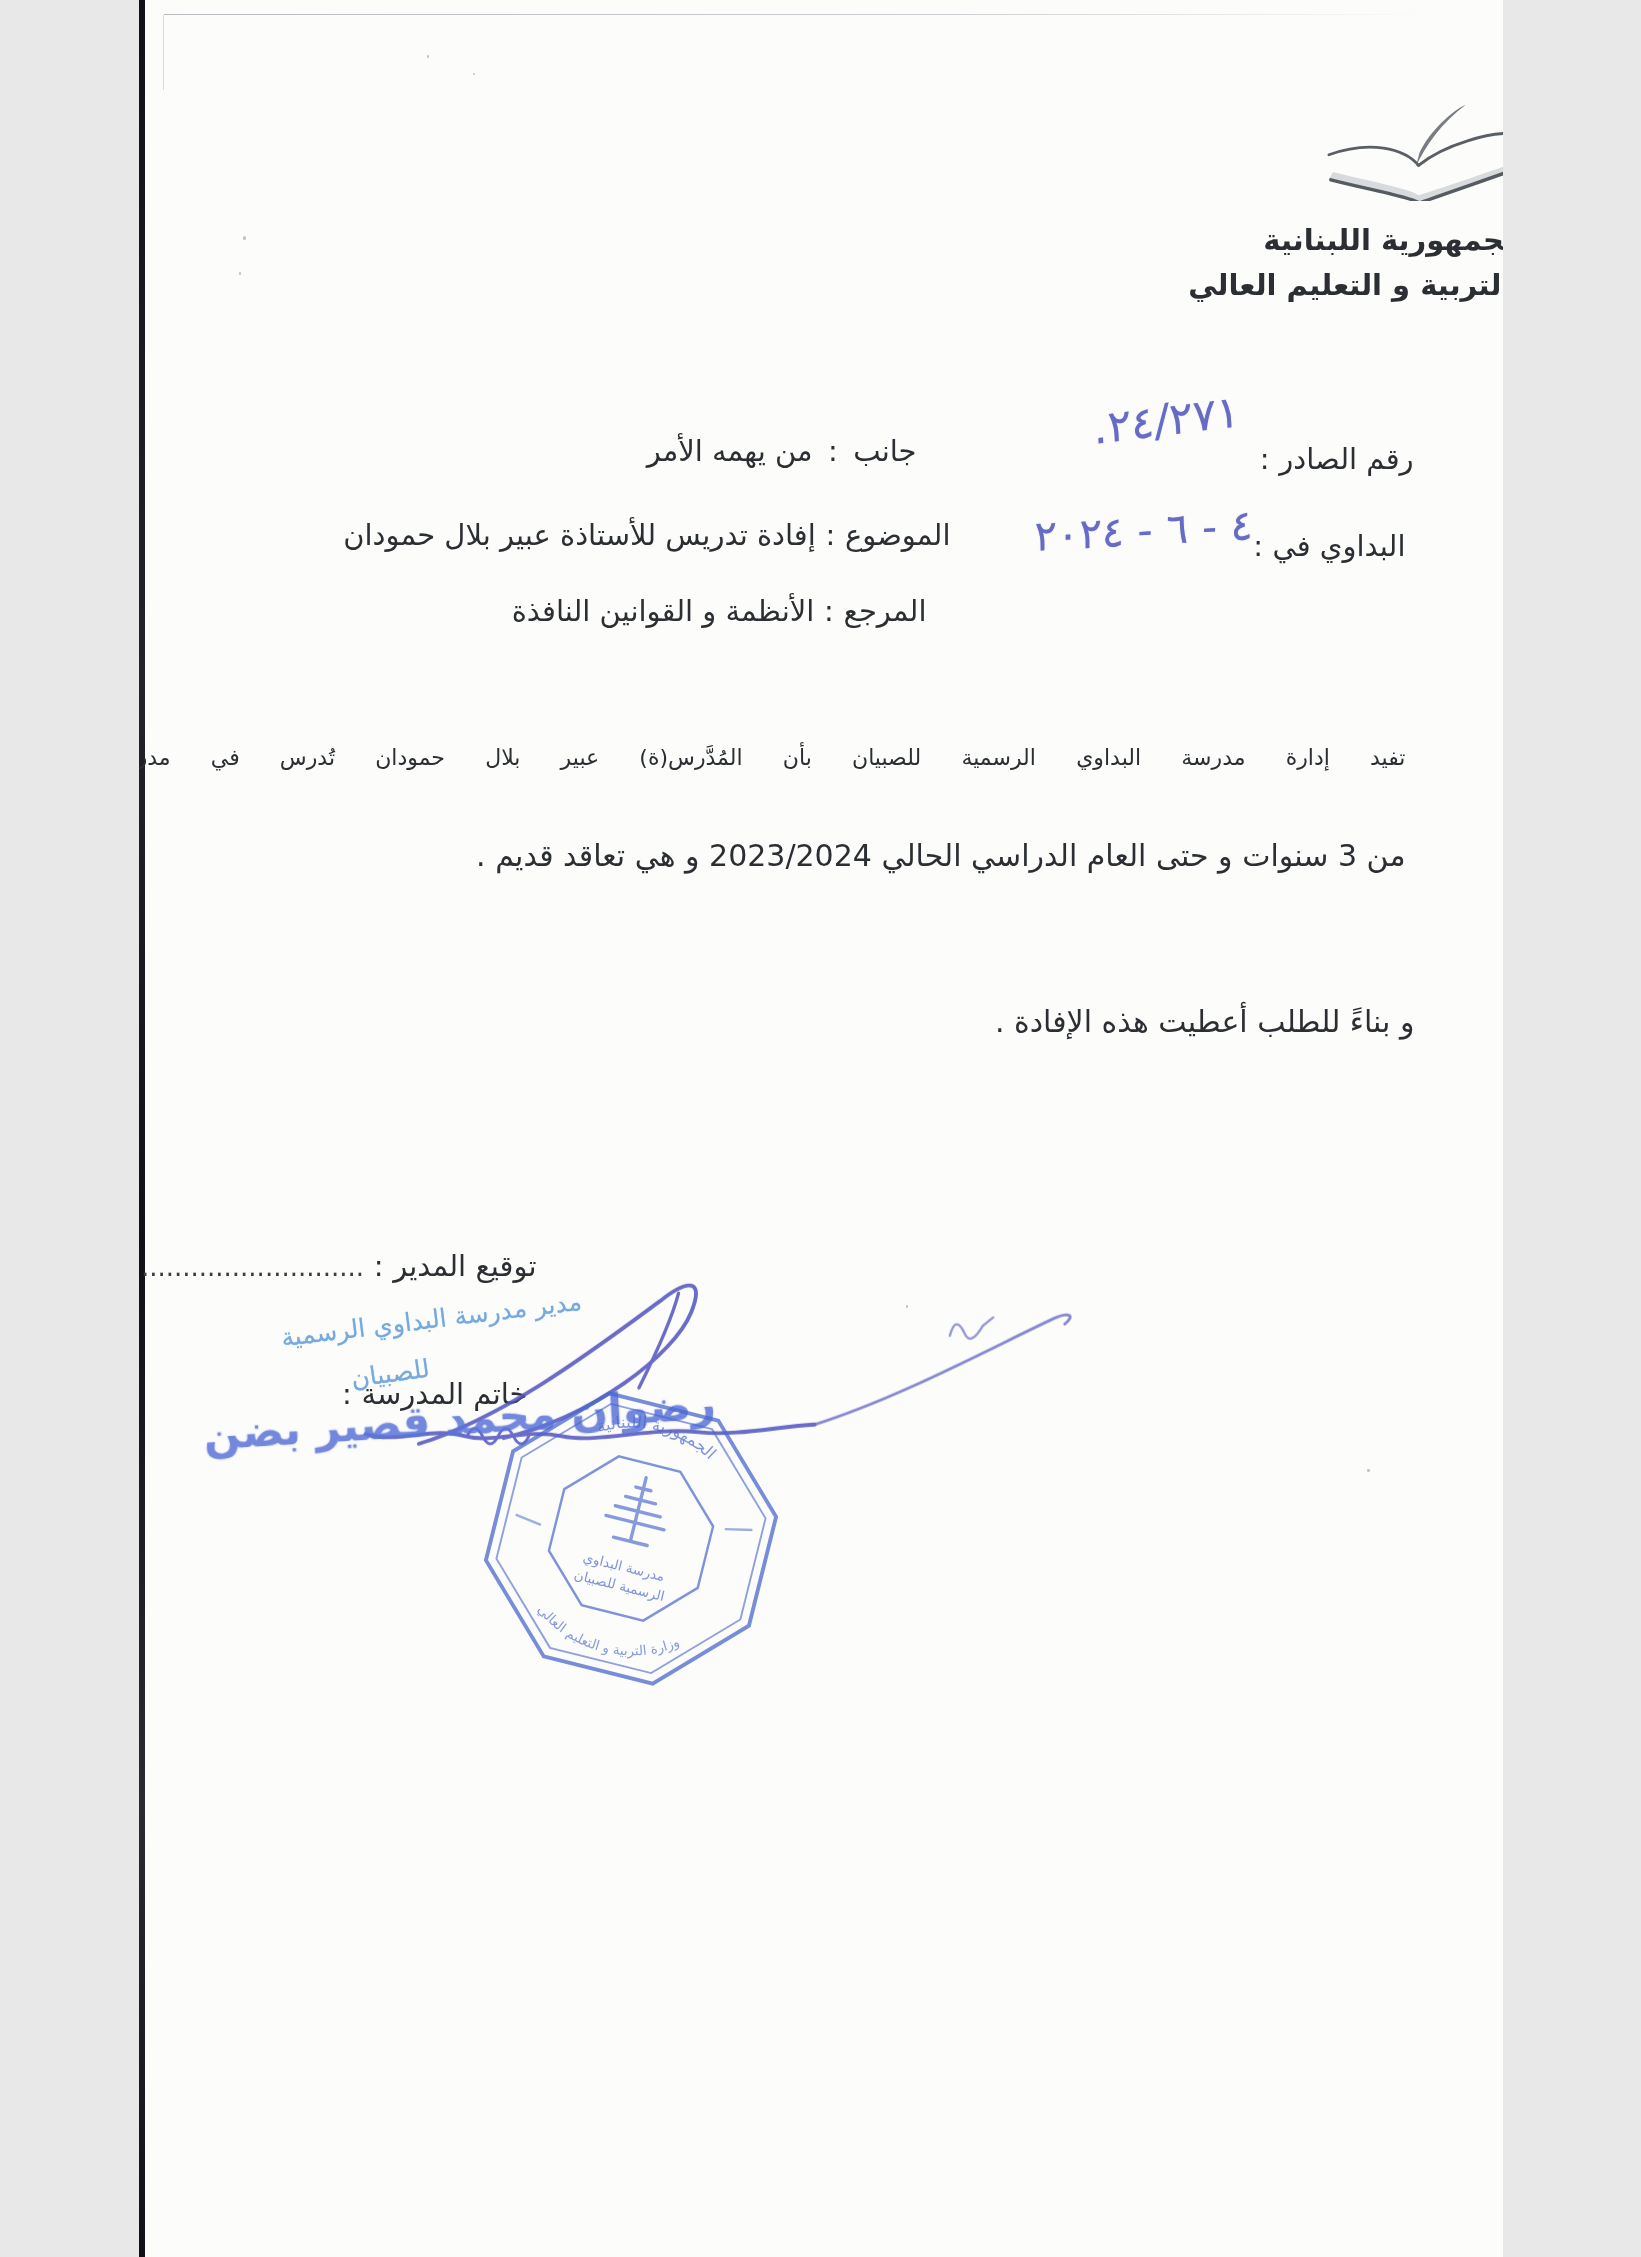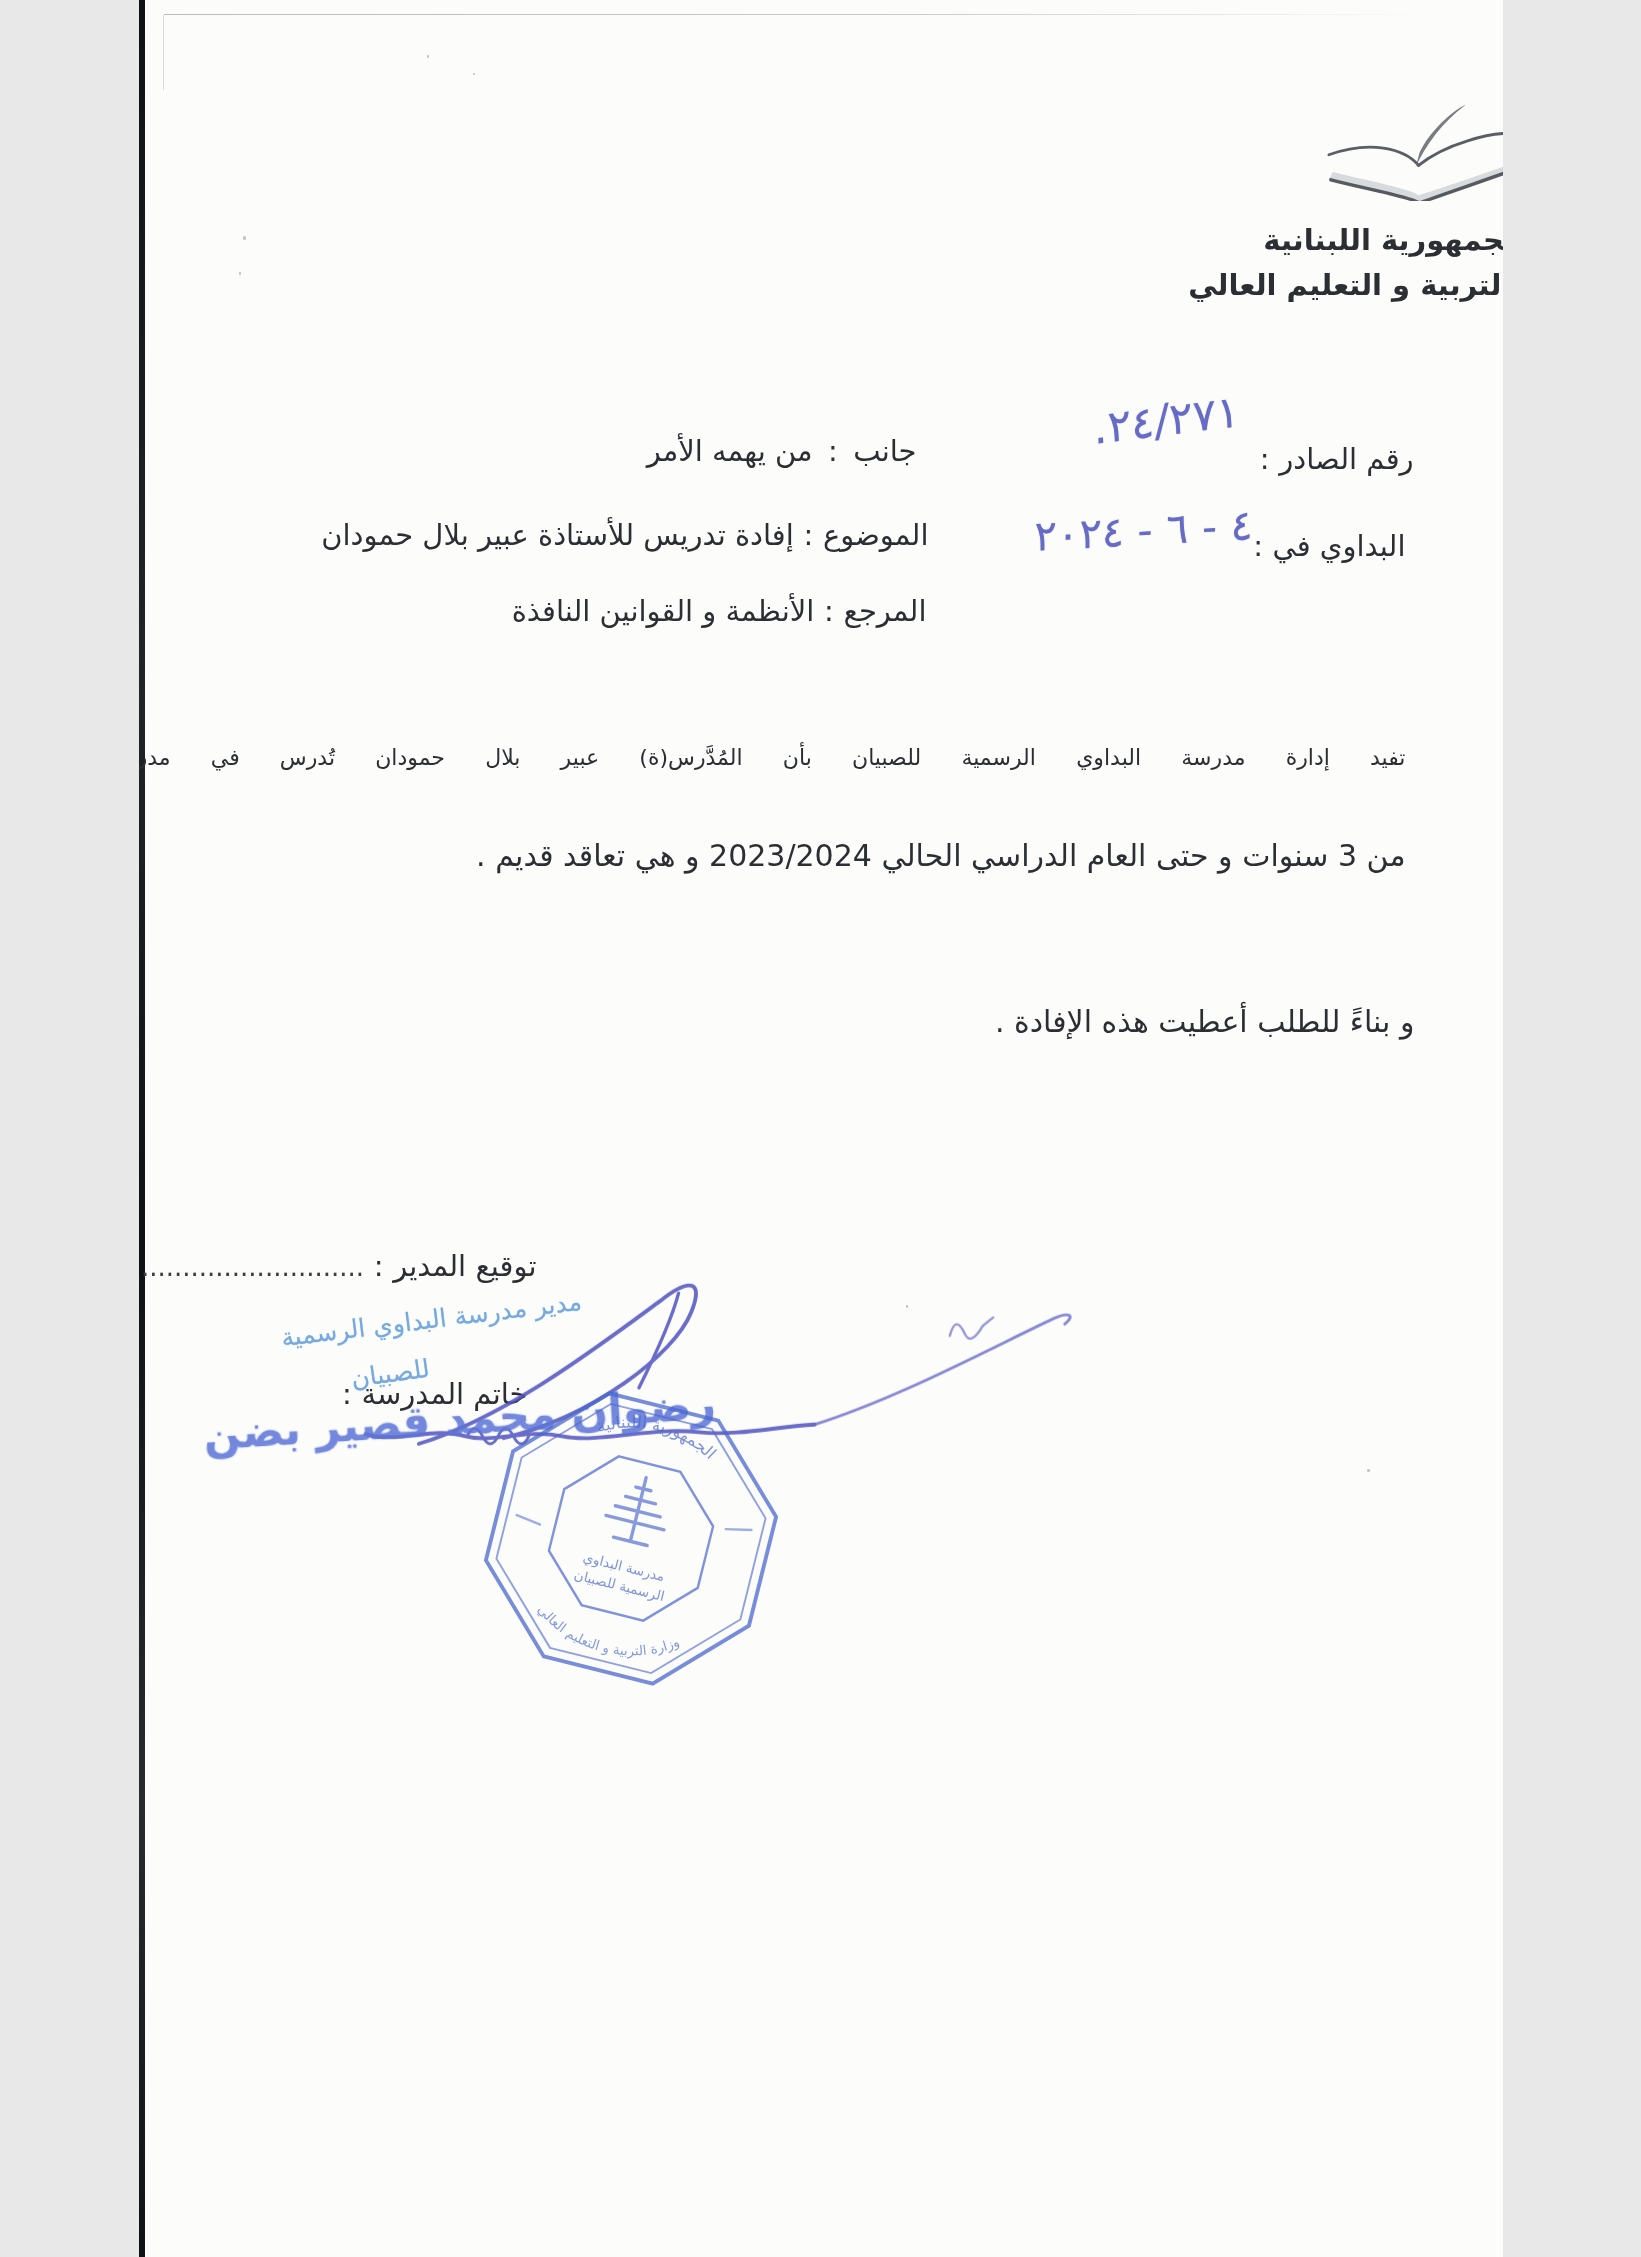--- a/index.html
+++ b/index.html
@@ -29,21 +29,21 @@
   .hand{
     position:absolute;color:#666bc6;font-size:44px;letter-spacing:6.8px;
     text-shadow:0 0 1px rgba(102,107,198,.55);white-space:nowrap;
   }
   .hand-number{top:394px;right:263px;transform:rotate(-7deg) skewX(-5deg);}
   .hand-date{top:506px;right:249px;font-size:42px;transform:rotate(-3deg) skewX(-4deg);}
 
   
   .to-row{top:434px;right:586px;}
   .to-row .sep{margin:0 15.4px;}
-  .subject-row{top:518px;right:574px;}
+  .subject-row{top:518px;right:552px;}
   .reference-row{top:594px;right:576px;}
 
   
   .body-line1{
     position:absolute;top:745px;right:97px;width:1453px;font-size:22px;
     text-align:justify;text-align-last:justify;white-space:nowrap;
   }
   .body-line2{position:absolute;top:838px;right:97px;font-size:30px;white-space:nowrap;}
   .closing{position:absolute;top:1004px;right:88px;font-size:30px;white-space:nowrap;}
 

